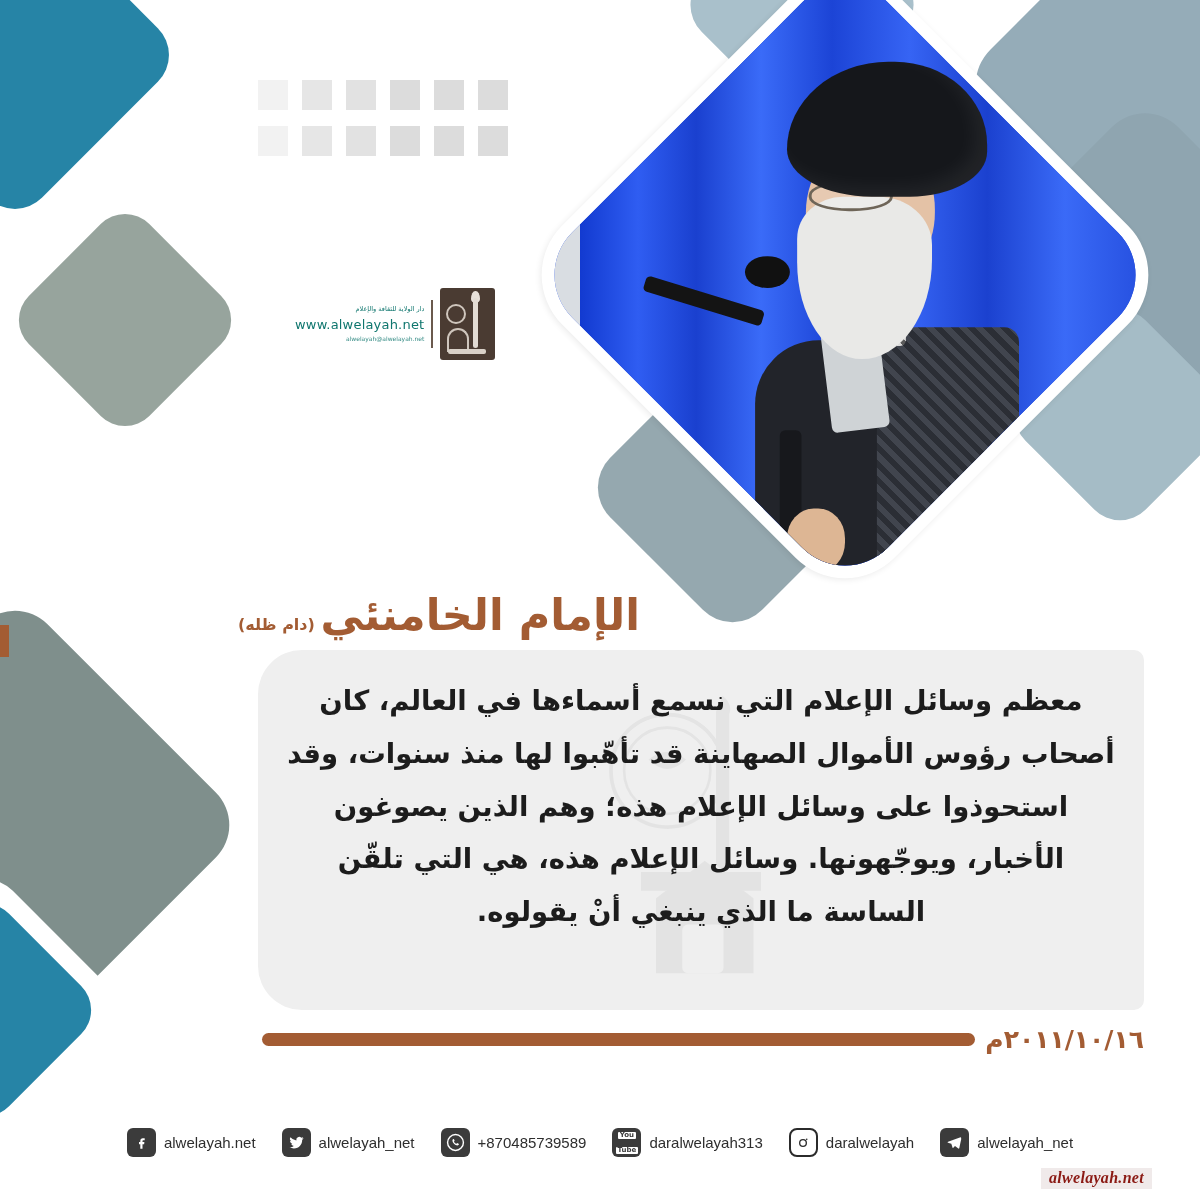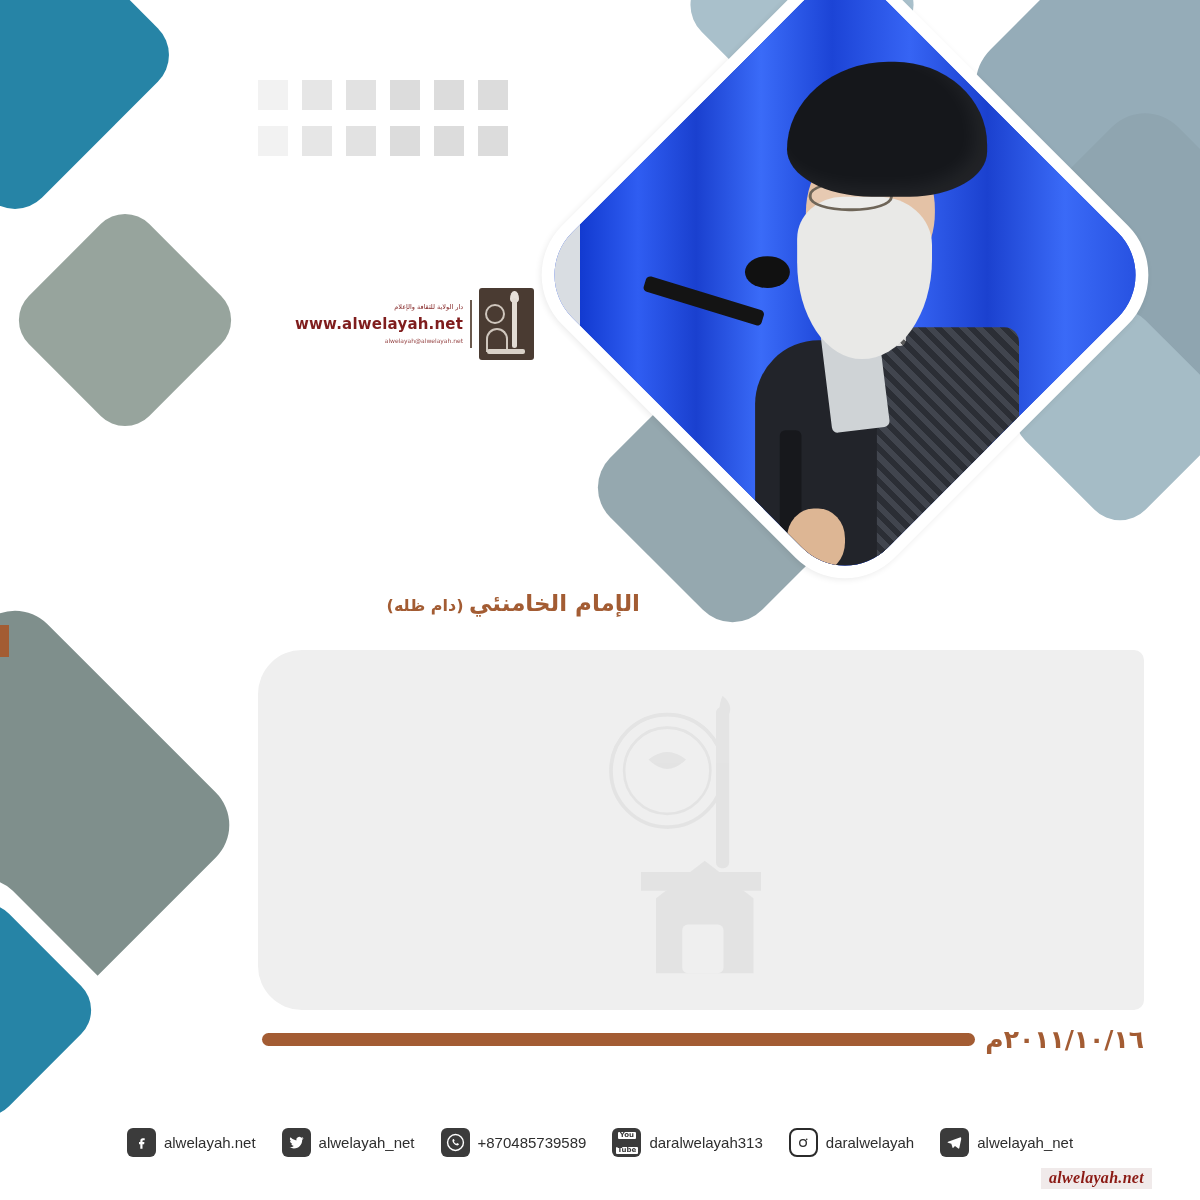--- a/index.html
+++ b/index.html
@@ -256,36 +256,36 @@
   }
   .brand-mark .bm-base {
     position:absolute; left:8px; bottom:6px;
     width:38px; height:5px;
     background:#d9d1c8; border-radius:2px;
   }
   .brand-rule {
     width:2px; height:48px; background:#6b5a4e; flex:none;
   }
   .brand-text {
-    text-align:right; line-height:1.5; color:#7f1d1d;
+    text-align:right; line-height:1.5; color:#0f766e;
     padding-left:2px;
   }
   .brand-text .bt-1 { font-size:6.5px; letter-spacing:.1px; }
-  .brand-text .bt-2 { font-size:15px; font-weight:bold; letter-spacing:.2px; }
+  .brand-text .bt-2 { font-size:13px; font-weight:normal; letter-spacing:.2px; }
   .brand-text .bt-3 { font-size:6px; opacity:.85; }
 
   
   .headline {
     position:absolute; right:560px; top:590px;
     direction:rtl; text-align:right;
     color:#A35C33;
     font-weight:bold;
     white-space:nowrap;
   }
-  .headline .hl-main { font-size:23px; letter-spacing:-.5px; }
+  .headline .hl-main { font-size:43px; letter-spacing:-.5px; }
   .headline .hl-sub  { font-size:16px; }
 
   
   .quote-card {
     position:absolute;
     left:258px; top:650px;
     width:886px; height:360px;
     background:#EFEFEF;
     border-radius:44px 10px 10px 44px;
     overflow:hidden;
@@ -449,20 +449,21 @@
     <svg class="watermark" viewBox="0 0 120 160">
       <circle cx="42" cy="42" r="30" fill="none" stroke="#555" stroke-width="2"></circle>
       <circle cx="42" cy="42" r="23" fill="none" stroke="#555" stroke-width="1.4"></circle>
       <path d="M32 36 q10 -8 20 0 q-10 10 -20 0 z" fill="#555"></path>
       <rect x="68" y="8" width="7" height="86" rx="3" fill="#555"></rect>
       <path d="M71.5 2 q7 6 2 12 q-6 -2 -2 -12 z" fill="#555"></path>
       <path d="M28 96 h64 v10 h-64 z" fill="#555"></path>
       <path d="M36 110 l26 -20 l26 20 v40 h-52 z" fill="#555"></path>
       <rect x="50" y="124" width="22" height="26" rx="3" fill="#EFEFEF"></rect>
     </svg>
+    <div class="quote-text">معظم وسائل الإعلام التي نسمع أسماءها في العالم، كان أصحاب رؤوس الأموال الصهاينة قد تأهّبوا لها منذ سنوات، وقد استحوذوا على وسائل الإعلام هذه؛ وهم الذين يصوغون الأخبار، ويوجّهونها. وسائل الإعلام هذه، هي التي تلقّن الساسة ما الذي ينبغي أنْ يقولوه.</div>
   </div>
 
   <div class="date-row">
     <div class="date-text">٢٠١١/١٠/١٦م</div>
     <div class="date-bar"></div>
   </div>
 
   <div class="social">
 
     <div class="social-item">

